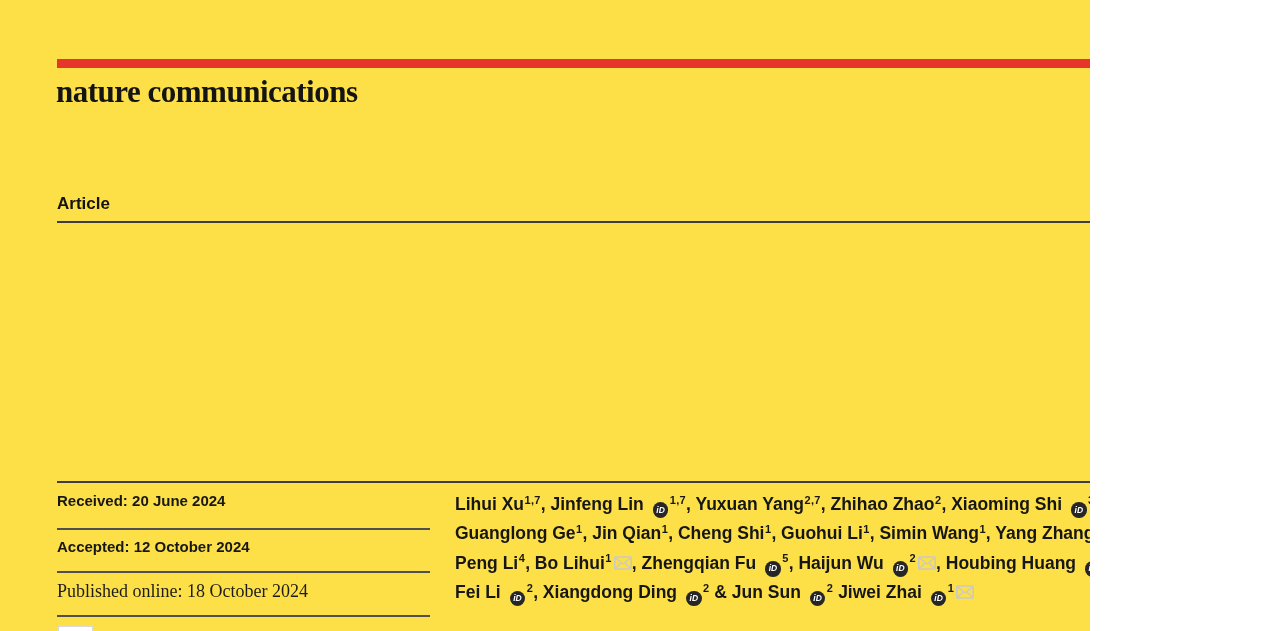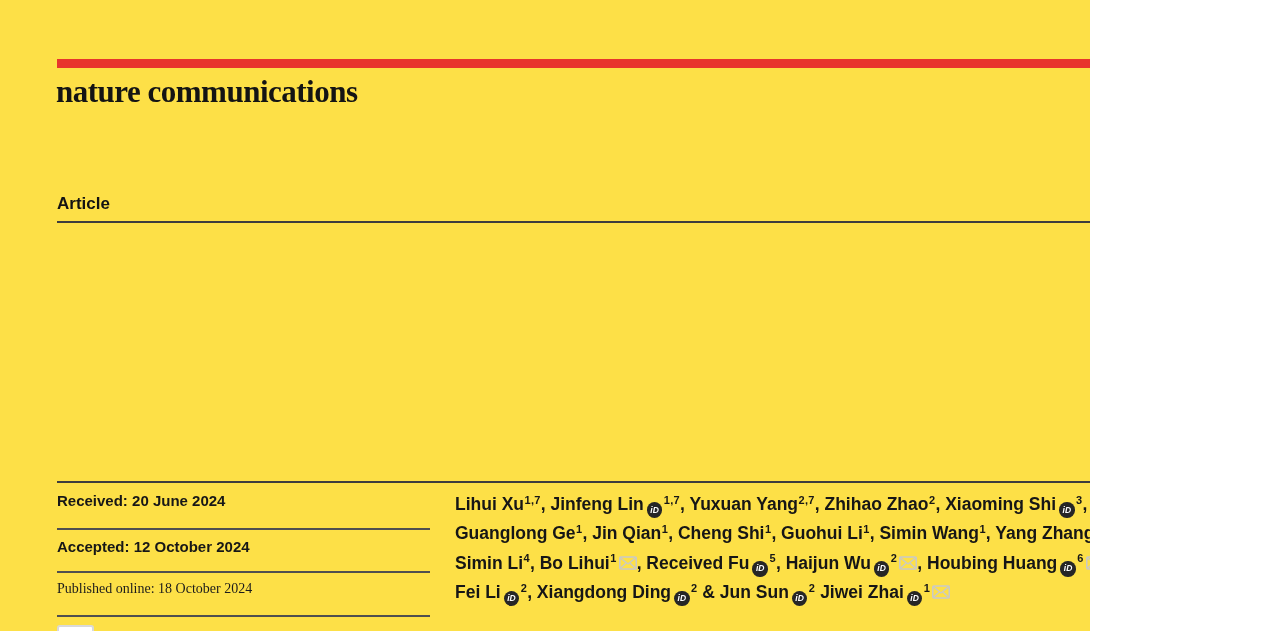--- a/index.html
+++ b/index.html
@@ -36,42 +36,42 @@
   .rule-mid{top:481px;}
   .title{
     position:absolute;left:55px;top:226px;width:1120px;margin:0;
     font-family:"Liberation Serif", serif;
     font-weight:700;font-size:45px;line-height:61px;letter-spacing:-0.5px;color:#000000;
   }
   .title span{display:block;}
   .h-row{position:absolute;left:57px;font-size:15px;font-weight:700;color:#171717;}
   .h-row.serif{
     font-family:"Liberation Serif", serif;
-    font-weight:400;font-size:14px;color:#1c1c1c;
+    font-weight:400;font-size:18px;color:#1c1c1c;
   }
   .h-rule{position:absolute;left:57px;width:373px;height:2px;background:#4f4f4f;}
   .badge{
     position:absolute;left:57px;top:625px;width:37px;height:20px;
     border:2px solid #d9d9d9;border-radius:3px;background:#ffffff;box-sizing:border-box;
   }
   .authors{
     position:absolute;left:455px;top:491px;width:780px;
     font-size:17.5px;font-weight:700;color:#161616;
   }
   .author-line{line-height:27.4px;white-space:pre;}
   .sup{
     font-size:11px;font-weight:700;
     position:relative;top:-6.5px;margin-left:0.5px;letter-spacing:0.3px;text-align:center;
   }
   .orcid{
     display:inline-flex;align-items:center;justify-content:center;
     width:15.5px;height:15.5px;border-radius:50%;
     background:#262626;color:#ffffff;
     font-size:8.5px;font-weight:700;font-style:italic;
-    vertical-align:-2.5px;margin-left:3px;margin-right:1px;
+    vertical-align:-2.5px;margin-left:9px;margin-right:1px;
   }
   .mail{display:inline-block;vertical-align:-1px;margin-left:2px;line-height:0;}
 </style>
 </head>
 <body>
 
 <div class="page">
 
   <div class="red-bar"></div>
 
@@ -98,24 +98,24 @@
   <div class="h-row" style="top:538px">Accepted: 12 October 2024</div>
   <div class="h-rule" style="top:571px"></div>
   <div class="h-row serif" style="top:581px">Published online: 18 October 2024</div>
   <div class="h-rule" style="top:615px;height:2px"></div>
 
   <div class="badge"></div>
 
   <div class="authors">
       <div class="author-line"><span><span>Lihui Xu</span><span class="sup">1,7</span><span>, </span></span><span><span>Jinfeng Lin</span><span class="orcid">iD</span><span class="sup">1,7</span><span>, </span></span><span><span>Yuxuan Yang</span><span class="sup">2,7</span><span>, </span></span><span><span>Zhihao Zhao</span><span class="sup">2</span><span>, </span></span><span><span>Xiaoming Shi</span><span class="orcid">iD</span><span class="sup">3</span><span>,</span></span></div>
       <div class="author-line"><span><span>Guanglong Ge</span><span class="sup">1</span><span>, </span></span><span><span>Jin Qian</span><span class="sup">1</span><span>, </span></span><span><span>Cheng Shi</span><span class="sup">1</span><span>, </span></span><span><span>Guohui Li</span><span class="sup">1</span><span>, </span></span><span><span>Simin Wang</span><span class="sup">1</span><span>, </span></span><span><span>Yang Zhang</span><span class="sup">2</span><span>,</span></span></div>
-      <div class="author-line"><span><span>Simin Li</span><span class="sup">4</span><span>, </span></span><span><span>Bo Lihui</span><span class="sup">1</span><span class="mail"><svg width="18" height="14" viewBox="0 0 18 14">
+      <div class="author-line"><span><span>Peng Li</span><span class="sup">4</span><span>, </span></span><span><span>Bo Lihui</span><span class="sup">1</span><span class="mail"><svg width="18" height="14" viewBox="0 0 18 14">
               <rect x="0.8" y="0.9" width="16.4" height="12" rx="1" fill="none" stroke="#c9c9c9" stroke-width="1.5"></rect>
               <path d="M1 1.6 L9 8 L17 1.6 M1.2 12.4 L6.9 7.2 M16.8 12.4 L11.1 7.2" fill="none" stroke="#c9c9c9" stroke-width="1.3"></path>
-            </svg></span><span>, </span></span><span><span>Received Fu</span><span class="orcid">iD</span><span class="sup">5</span><span>, </span></span><span><span>Haijun Wu</span><span class="orcid">iD</span><span class="sup">2</span><span class="mail"><svg width="18" height="14" viewBox="0 0 18 14">
+            </svg></span><span>, </span></span><span><span>Zhengqian Fu</span><span class="orcid">iD</span><span class="sup">5</span><span>, </span></span><span><span>Haijun Wu</span><span class="orcid">iD</span><span class="sup">2</span><span class="mail"><svg width="18" height="14" viewBox="0 0 18 14">
               <rect x="0.8" y="0.9" width="16.4" height="12" rx="1" fill="none" stroke="#c9c9c9" stroke-width="1.5"></rect>
               <path d="M1 1.6 L9 8 L17 1.6 M1.2 12.4 L6.9 7.2 M16.8 12.4 L11.1 7.2" fill="none" stroke="#c9c9c9" stroke-width="1.3"></path>
             </svg></span><span>, </span></span><span><span>Houbing Huang</span><span class="orcid">iD</span><span class="sup">6</span><span class="mail"><svg width="18" height="14" viewBox="0 0 18 14">
               <rect x="0.8" y="0.9" width="16.4" height="12" rx="1" fill="none" stroke="#c9c9c9" stroke-width="1.5"></rect>
               <path d="M1 1.6 L9 8 L17 1.6 M1.2 12.4 L6.9 7.2 M16.8 12.4 L11.1 7.2" fill="none" stroke="#c9c9c9" stroke-width="1.3"></path>
             </svg></span><span>,</span></span></div>
       <div class="author-line"><span><span>Fei Li</span><span class="orcid">iD</span><span class="sup">2</span><span>, </span></span><span><span>Xiangdong Ding</span><span class="orcid">iD</span><span class="sup">2</span><span> &amp; </span></span><span><span>Jun Sun</span><span class="orcid">iD</span><span class="sup">2</span><span> </span></span><span><span>Jiwei Zhai</span><span class="orcid">iD</span><span class="sup">1</span><span class="mail"><svg width="18" height="14" viewBox="0 0 18 14">
               <rect x="0.8" y="0.9" width="16.4" height="12" rx="1" fill="none" stroke="#c9c9c9" stroke-width="1.5"></rect>
               <path d="M1 1.6 L9 8 L17 1.6 M1.2 12.4 L6.9 7.2 M16.8 12.4 L11.1 7.2" fill="none" stroke="#c9c9c9" stroke-width="1.3"></path>
             </svg></span></span></div>

